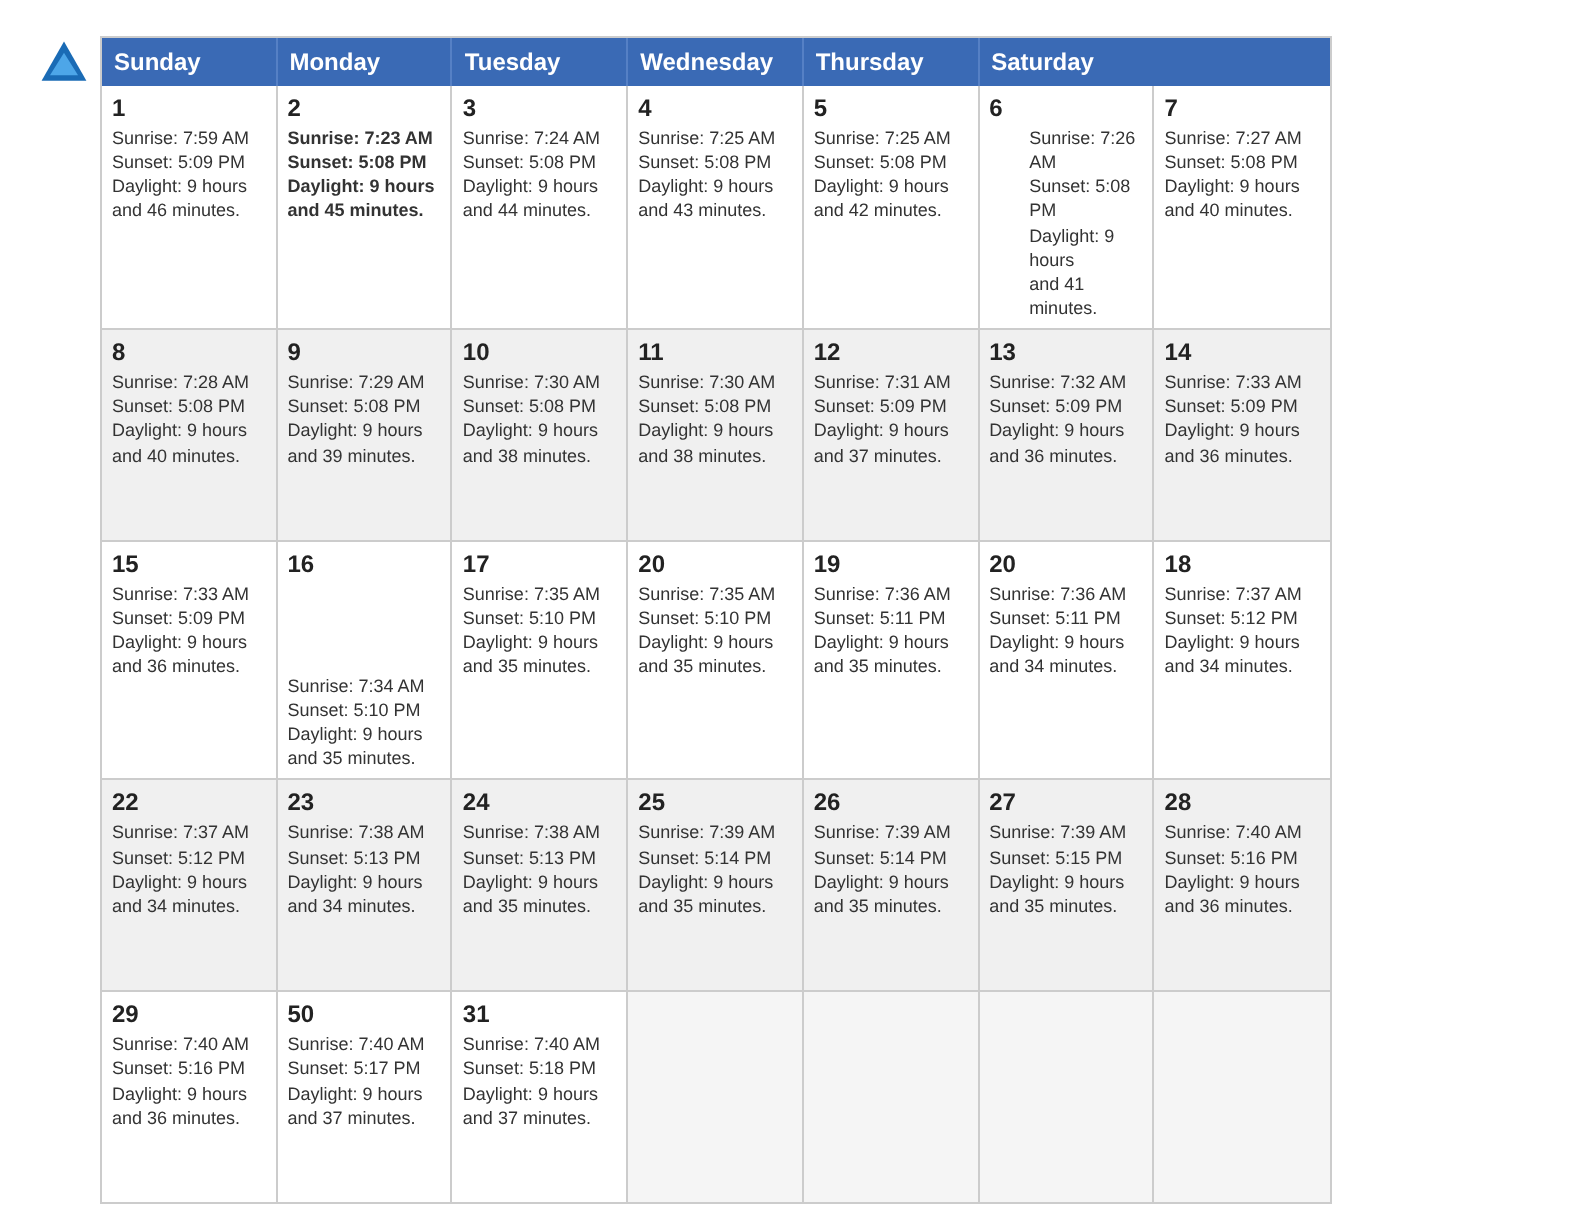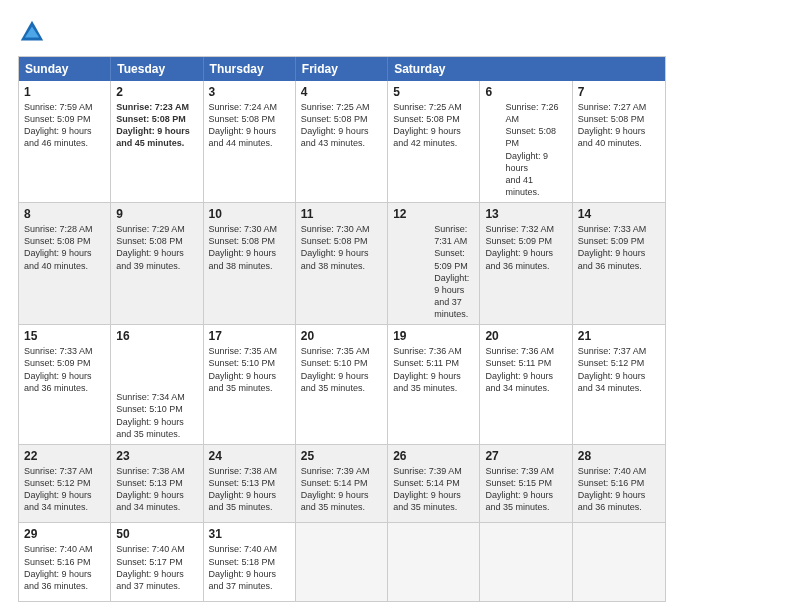--- a/index.html
+++ b/index.html
@@ -8,21 +8,21 @@
       height: 612px;
       font-family: Arial, sans-serif;
       background: #fff;
       overflow: hidden;
     }
     .page {
       width: 684px;
       height: 612px;
       padding: 18px 18px 10px 18px;
       display: flex;
-      flex-direction: column;
+      flex-direction: row;
       justify-content: center;
     }
     .header {
       display: flex;
       justify-content: space-between;
       align-items: flex-start;
       margin-bottom: 10px;
     }
     .logo {
       display: flex;
@@ -125,23 +125,24 @@
     </div>
     <div class="title-block">
       <div class="month-year"></div>
       <div class="location"></div>
     </div>
   </div>
 
   <div class="calendar">
     <div class="cal-header" id="cal-header-row">
         <div class="cal-header-cell">Sunday</div>
+        <div class="cal-header-cell">Monday</div>
         <div class="cal-header-cell">Tuesday</div>
+        <div class="cal-header-cell">Wednesday</div>
         <div class="cal-header-cell">Thursday</div>
-        <div class="cal-header-cell">Friday</div>
         <div class="cal-header-cell">Saturday</div>
       </div>
     <div class="cal-body" id="cal-body">
         <div class="cal-row">
           <div class="cal-cell">
             <span class="day-num">1</span>
             <div class="cell-text" style="white-space: pre-line;">Sunrise: 7:59 AM
 Sunset: 5:09 PM
 Daylight: 9 hours
 and 46 minutes.</div>
@@ -213,21 +214,21 @@
           </div>
           <div class="cal-cell shaded">
             <span class="day-num">11</span>
             <div class="cell-text" style="white-space: pre-line;">Sunrise: 7:30 AM
 Sunset: 5:08 PM
 Daylight: 9 hours
 and 38 minutes.</div>
           </div>
           <div class="cal-cell shaded">
             <span class="day-num">12</span>
-            <div class="cell-text" style="white-space: pre-line; margin-left: 41px;">Sunrise: 7:31 AM
+            <div class="cell-text" style="white-space: pre-line;">Sunrise: 7:31 AM
 Sunset: 5:09 PM
 Daylight: 9 hours
 and 37 minutes.</div>
           </div>
           <div class="cal-cell shaded">
             <span class="day-num">13</span>
             <div class="cell-text" style="white-space: pre-line;">Sunrise: 7:32 AM
 Sunset: 5:09 PM
 Daylight: 9 hours
 and 36 minutes.</div>
@@ -277,21 +278,21 @@
 and 35 minutes.</div>
           </div>
           <div class="cal-cell">
             <span class="day-num">20</span>
             <div class="cell-text" style="white-space: pre-line;">Sunrise: 7:36 AM
 Sunset: 5:11 PM
 Daylight: 9 hours
 and 34 minutes.</div>
           </div>
           <div class="cal-cell">
-            <span class="day-num">21</span>
+            <span class="day-num">18</span>
             <div class="cell-text" style="white-space: pre-line;">Sunrise: 7:37 AM
 Sunset: 5:12 PM
 Daylight: 9 hours
 and 34 minutes.</div>
           </div>
         </div>
         <div class="cal-row">
           <div class="cal-cell shaded">
             <span class="day-num">22</span>
             <div class="cell-text" style="white-space: pre-line;">Sunrise: 7:37 AM

